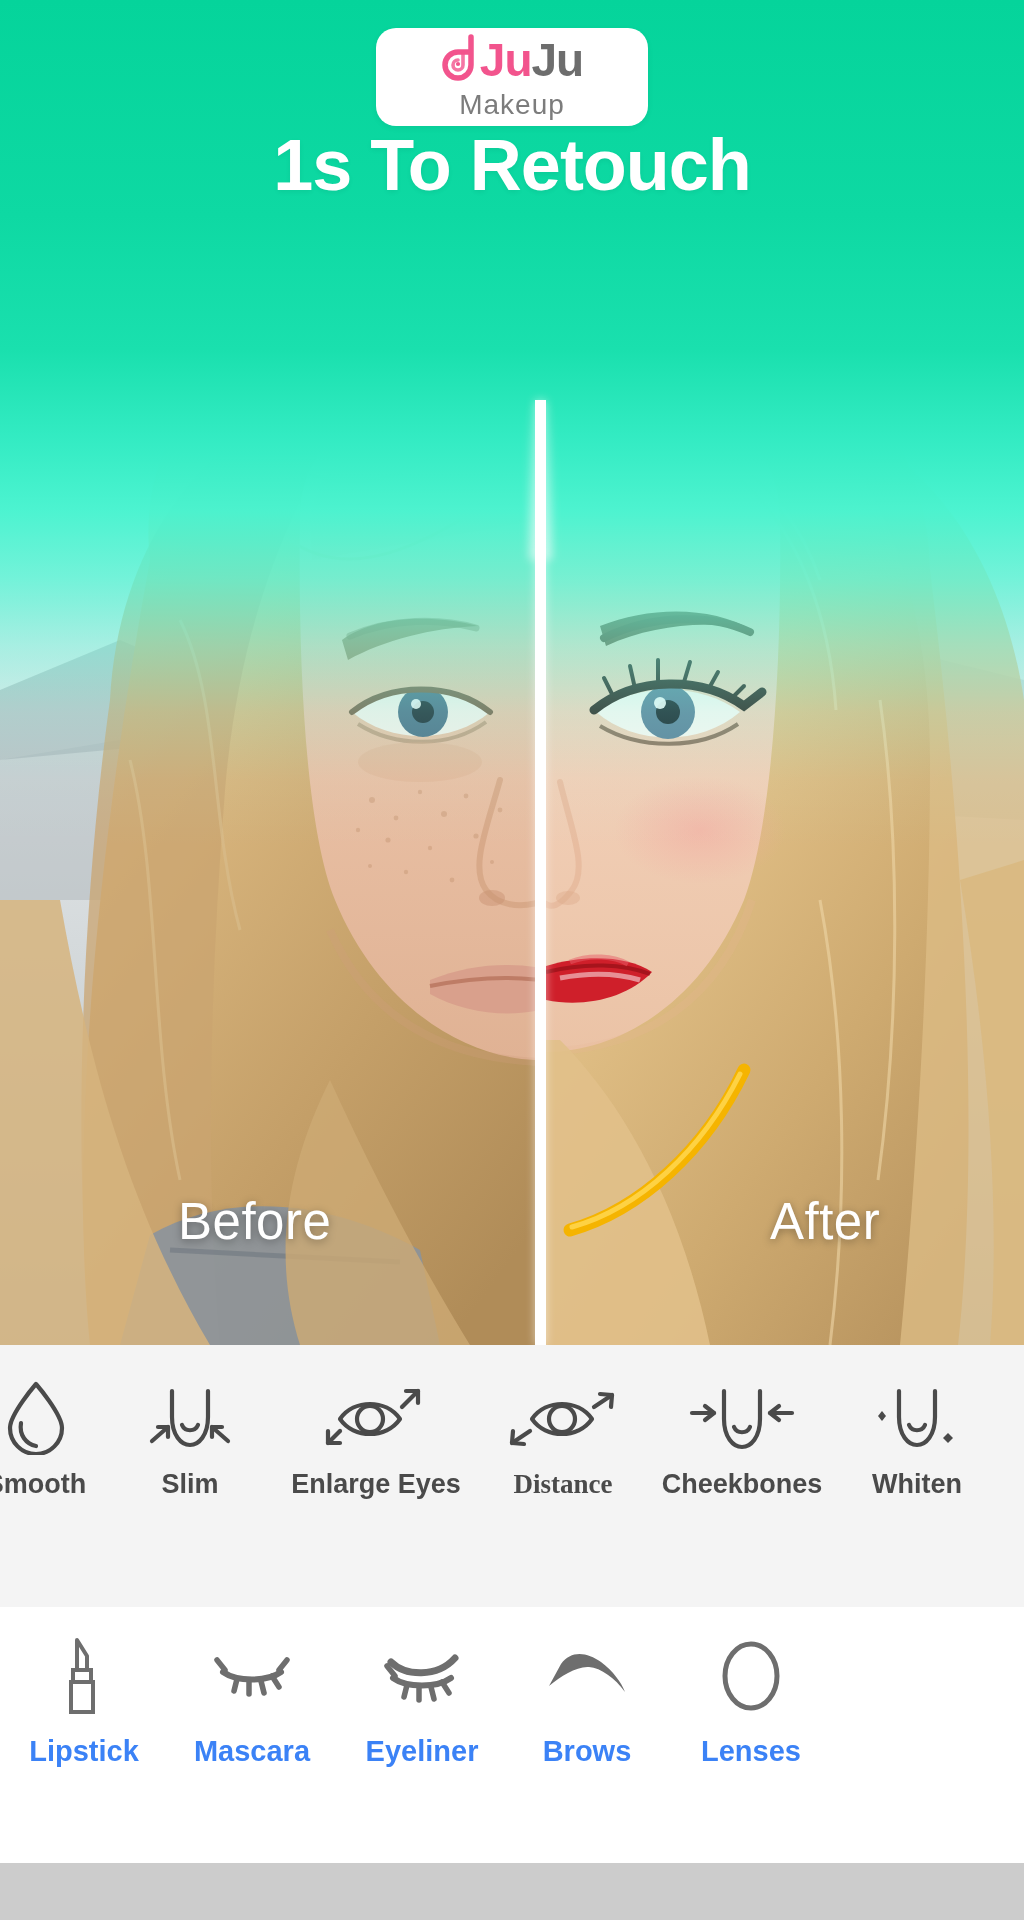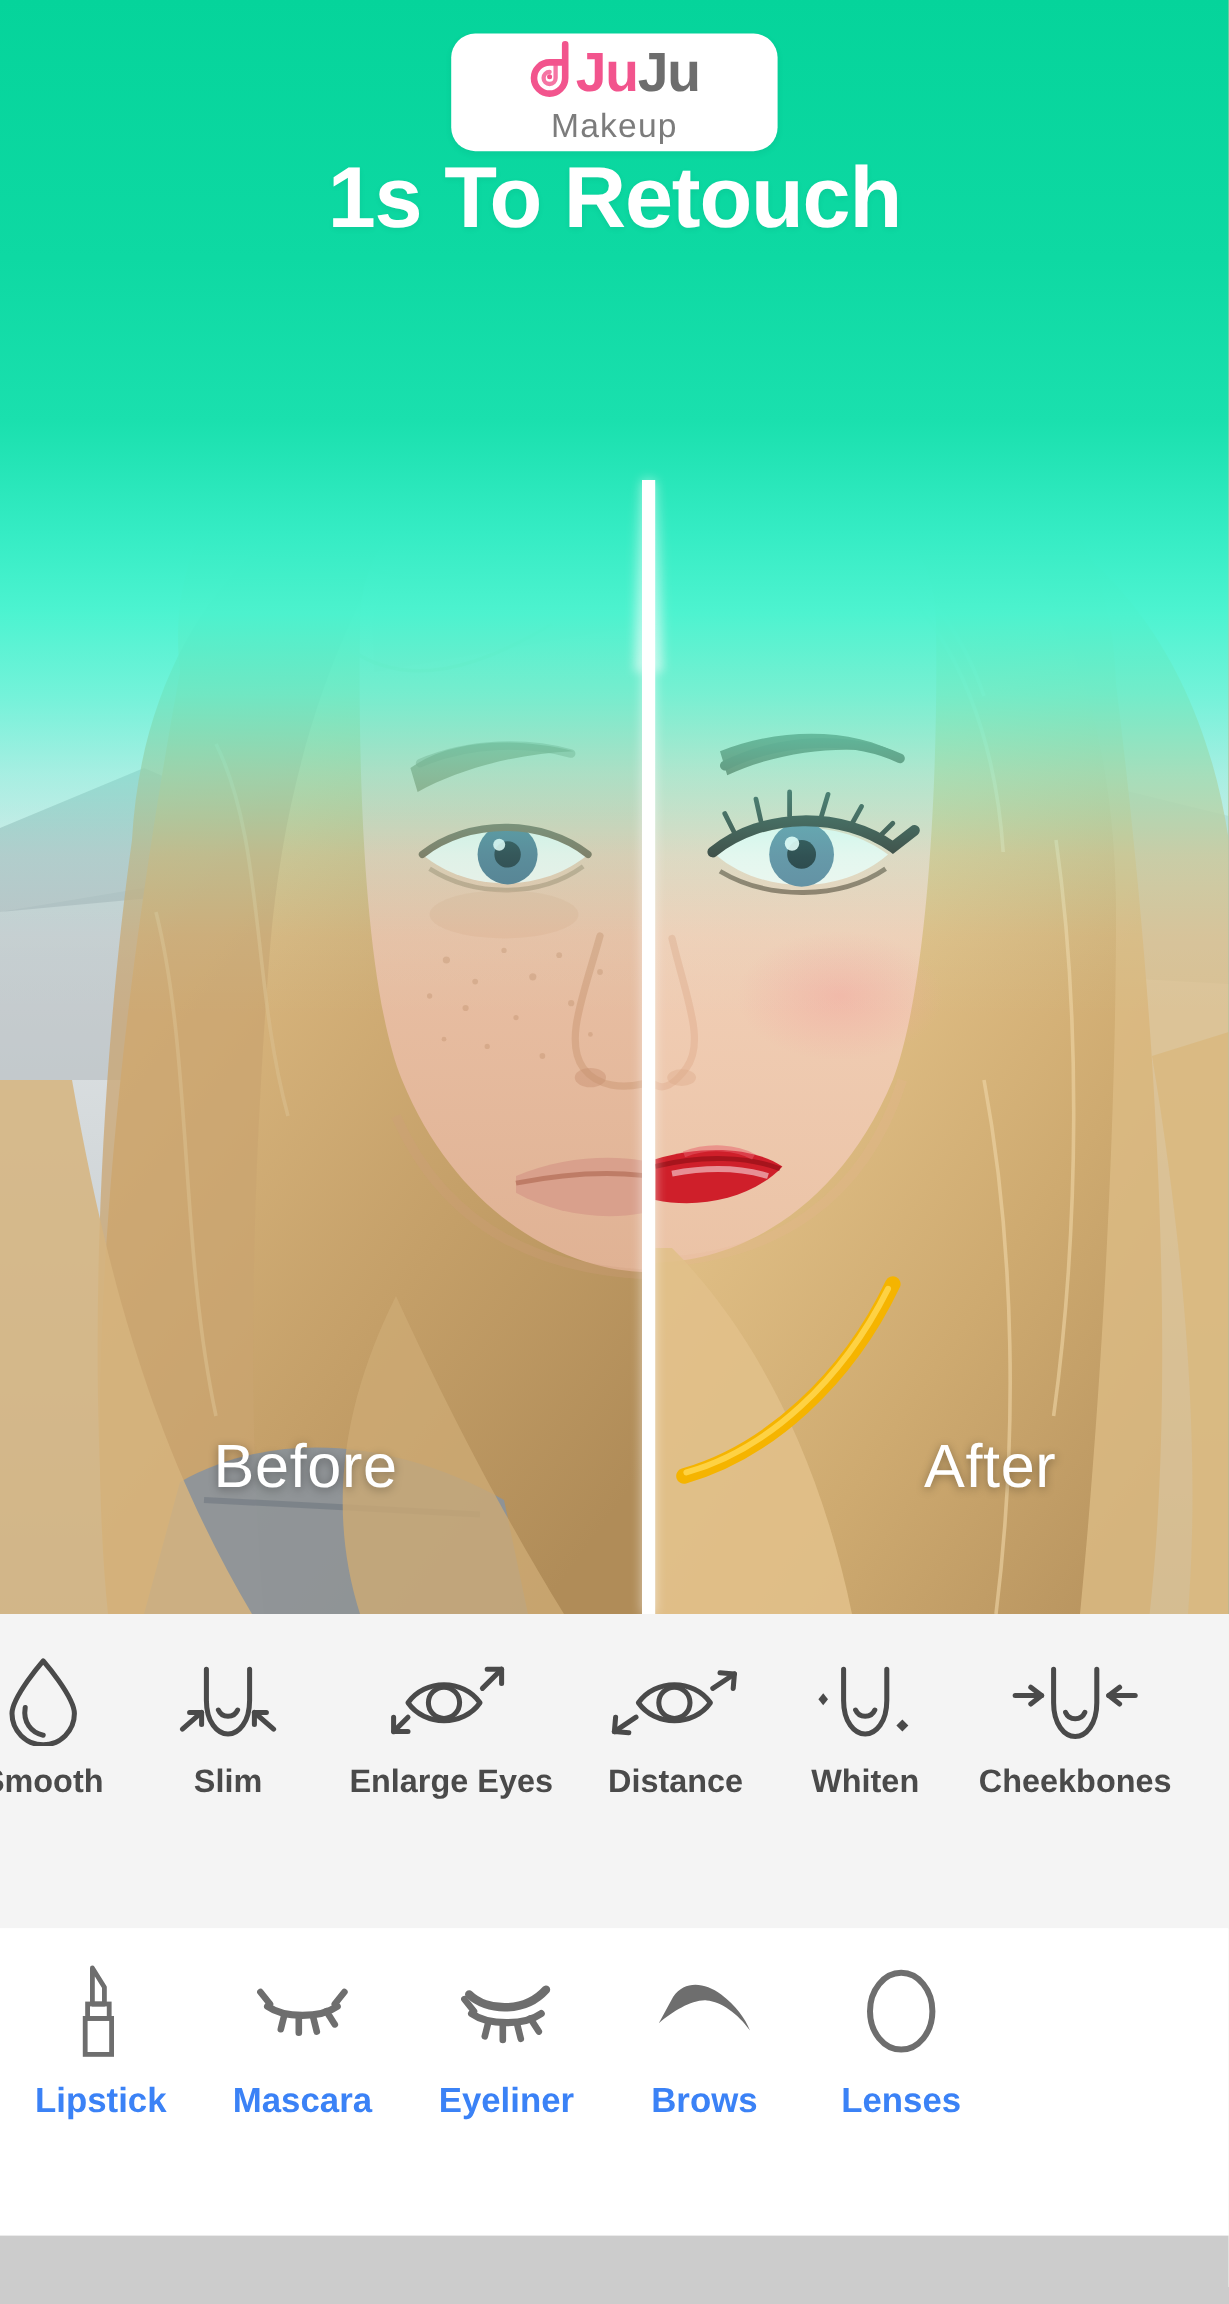--- a/index.html
+++ b/index.html
@@ -17,21 +17,21 @@
     background:#ffffff;
   }
 
   
   .hero {
     position:absolute;
     left:0; top:0;
     width:1024px;
     height:1345px;
     overflow:hidden;
-    background:#4d7c0f;
+    background:#4c1d95;
   }
 
   
   .photo-layer {
     position:absolute;
     left:0; top:0;
     width:1024px; height:1345px;
   }
   .photo-layer svg { display:block; width:1024px; height:1345px; }
 
@@ -477,58 +477,58 @@
             <circle cx="46" cy="42" r="13" stroke="#4a4a4a" stroke-width="4.2" fill="none"></circle>
             <path d="M78 30 L94 14" stroke="#4a4a4a" stroke-width="4.2" fill="none" stroke-linecap="round"></path>
             <path d="M94 14 L82 14 M94 14 L94 26" stroke="#4a4a4a" stroke-width="4.2" fill="none" stroke-linecap="round"></path>
             <path d="M16 54 L4 66" stroke="#4a4a4a" stroke-width="4.2" fill="none" stroke-linecap="round"></path>
             <path d="M4 66 L16 66 M4 66 L4 54" stroke="#4a4a4a" stroke-width="4.2" fill="none" stroke-linecap="round"></path>
           </svg>
         </div>
         <div class="tool-label">Enlarge Eyes</div>
       </div>
 
-      <div class="tool" style="width:162px;">
+      <div class="tool" style="width:162px;font-family:Liberation Serif, serif;">
         <div class="tool-icon">
           <svg width="110" height="78" viewBox="0 0 110 78">
             <path d="M24 42 C38 22 70 22 84 42 C70 62 38 62 24 42 Z" stroke="#4a4a4a" stroke-width="4.2" fill="none" stroke-linejoin="round"></path>
             <circle cx="54" cy="42" r="13" stroke="#4a4a4a" stroke-width="4.2" fill="none"></circle>
             <path d="M86 30 L104 18" stroke="#4a4a4a" stroke-width="4.2" fill="none" stroke-linecap="round"></path>
             <path d="M104 18 L92 17 M104 18 L103 30" stroke="#4a4a4a" stroke-width="4.2" fill="none" stroke-linecap="round"></path>
             <path d="M22 54 L4 66" stroke="#4a4a4a" stroke-width="4.2" fill="none" stroke-linecap="round"></path>
             <path d="M4 66 L16 67 M4 66 L5 54" stroke="#4a4a4a" stroke-width="4.2" fill="none" stroke-linecap="round"></path>
           </svg>
         </div>
         <div class="tool-label">Distance</div>
-      </div>
-
-      <div class="tool" style="width:154px;">
-        <div class="tool-icon">
-          <svg width="96" height="78" viewBox="0 0 96 78">
-            <path d="M30 14 L30 40 C30 58 39 68 48 68 C57 68 66 58 66 40 L66 14" stroke="#4a4a4a" stroke-width="4.2" fill="none" stroke-linecap="round"></path>
-            <path d="M40 48 C43 55 53 55 56 48" stroke="#4a4a4a" stroke-width="4.2" fill="none" stroke-linecap="round"></path>
-            <path d="M13 34 L17 39 L13 44 L9 39 Z" fill="#4a4a4a"></path>
-            <path d="M79 56 L84 61 L79 66 L74 61 Z" fill="#4a4a4a"></path>
-          </svg>
-        </div>
-        <div class="tool-label">Whiten</div>
       </div>
 
       <div class="tool" style="width:196px;">
         <div class="tool-icon">
           <svg width="112" height="78" viewBox="0 0 112 78">
             <path d="M38 14 L38 42 C38 60 47 70 56 70 C65 70 74 60 74 42 L74 14" stroke="#4a4a4a" stroke-width="4.2" fill="none" stroke-linecap="round"></path>
             <path d="M48 50 C51 57 61 57 64 50" stroke="#4a4a4a" stroke-width="4.2" fill="none" stroke-linecap="round"></path>
             <path d="M6 36 L28 36" stroke="#4a4a4a" stroke-width="4.2" fill="none" stroke-linecap="round"></path>
             <path d="M28 36 L19 29 M28 36 L19 43" stroke="#4a4a4a" stroke-width="4.2" fill="none" stroke-linecap="round"></path>
             <path d="M106 36 L84 36" stroke="#4a4a4a" stroke-width="4.2" fill="none" stroke-linecap="round"></path>
             <path d="M84 36 L93 29 M84 36 L93 43" stroke="#4a4a4a" stroke-width="4.2" fill="none" stroke-linecap="round"></path>
           </svg>
         </div>
         <div class="tool-label">Cheekbones</div>
+      </div>
+
+      <div class="tool" style="width:154px;">
+        <div class="tool-icon">
+          <svg width="96" height="78" viewBox="0 0 96 78">
+            <path d="M30 14 L30 40 C30 58 39 68 48 68 C57 68 66 58 66 40 L66 14" stroke="#4a4a4a" stroke-width="4.2" fill="none" stroke-linecap="round"></path>
+            <path d="M40 48 C43 55 53 55 56 48" stroke="#4a4a4a" stroke-width="4.2" fill="none" stroke-linecap="round"></path>
+            <path d="M13 34 L17 39 L13 44 L9 39 Z" fill="#4a4a4a"></path>
+            <path d="M79 56 L84 61 L79 66 L74 61 Z" fill="#4a4a4a"></path>
+          </svg>
+        </div>
+        <div class="tool-label">Whiten</div>
       </div>
 
     </div>
   </div>
 
   <div class="tabbar">
 
 
     <div class="tab" style="width:168px;">
       <div class="tab-icon">

